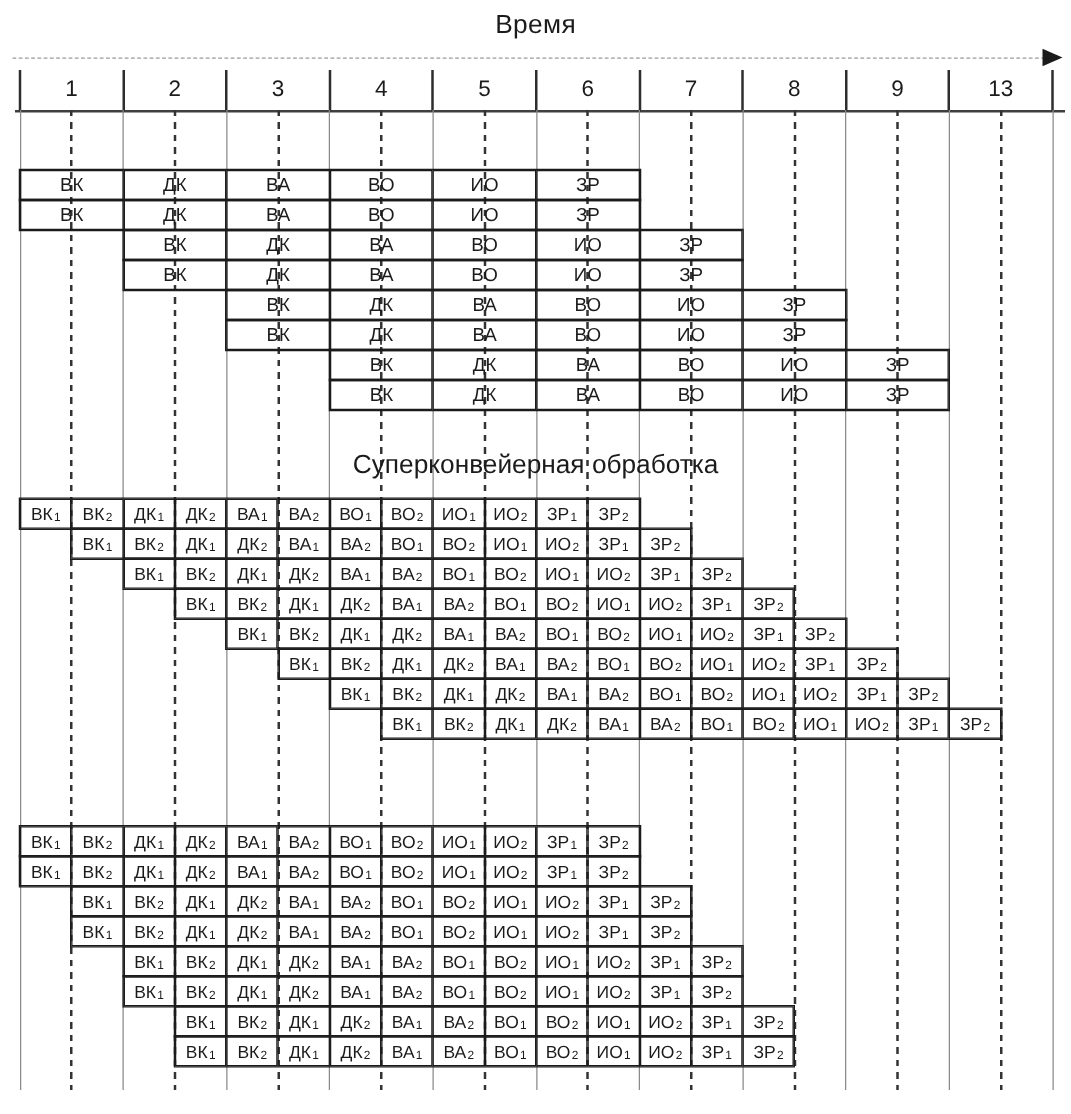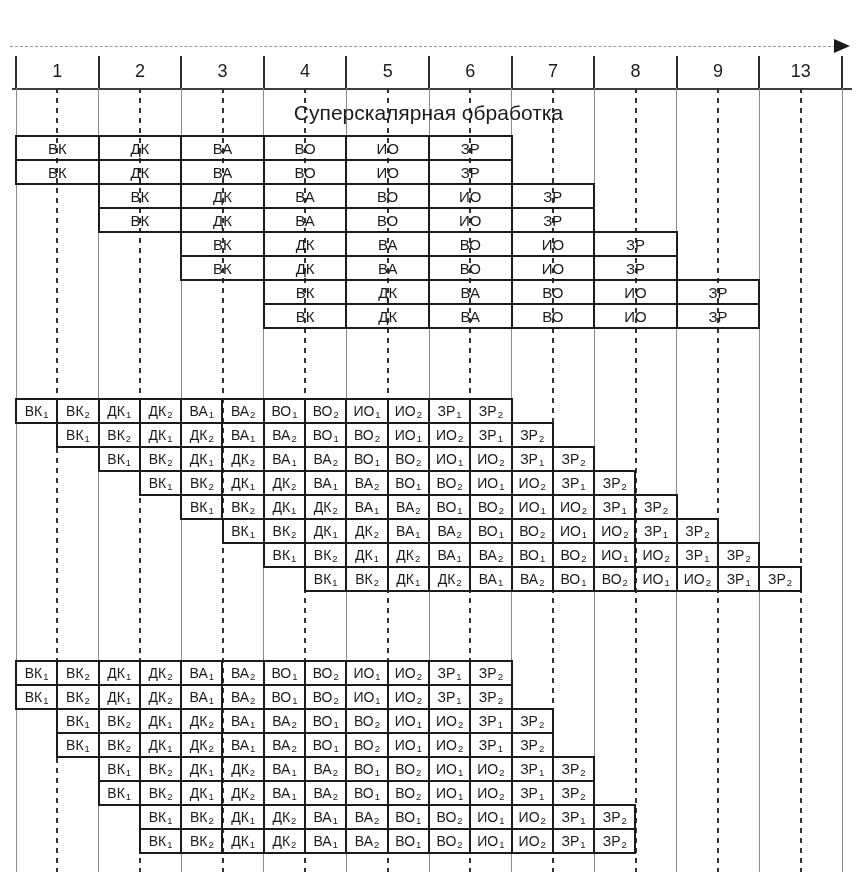--- a/index.html
+++ b/index.html
@@ -25,20 +25,21 @@
   .prow{position:absolute;display:flex;border:1px solid var(--ink,#1b1b1b);background:transparent;}
   .pcell{box-sizing:border-box;height:24px;border:1px solid var(--ink,#1b1b1b);
     display:flex;align-items:center;justify-content:center;font-size:14px;white-space:nowrap;}
   .prow-full .pcell{font-size:15px;}
   .sub{font-size:9.5px;line-height:1;align-self:flex-end;padding-bottom:3px;margin-left:1px;}
 </style>
 </head>
 <body>
 
 <div class="fig" id="fig">
+  <div class="axis-title">Время</div>
   <div class="axis-line"></div>
   <div class="axis-head"></div>
   <div class="hline"></div>
 <div class="tick" style="left: 15px;"></div>
     <div class="tick" style="left: 97.6px;"></div>
     <div class="tick" style="left: 180.2px;"></div>
     <div class="tick" style="left: 262.8px;"></div>
     <div class="tick" style="left: 345.4px;"></div>
     <div class="tick" style="left: 428px;"></div>
     <div class="tick" style="left: 510.6px;"></div>
@@ -70,21 +71,20 @@
     <div class="vdash" style="left: 56.3px;"></div>
     <div class="vdash" style="left: 138.9px;"></div>
     <div class="vdash" style="left: 221.5px;"></div>
     <div class="vdash" style="left: 304.1px;"></div>
     <div class="vdash" style="left: 386.7px;"></div>
     <div class="vdash" style="left: 469.3px;"></div>
     <div class="vdash" style="left: 551.9px;"></div>
     <div class="vdash" style="left: 634.5px;"></div>
     <div class="vdash" style="left: 717.1px;"></div>
     <div class="vdash" style="left: 799.7px;"></div>
-    <div class="sec-title" style="top: 101px;">Суперскалярная обработка</div>
     <div class="prow prow-full" style="left: 15px; top: 135px;">
       <div class="pcell" style="width: 82.6px;">
         <span>ВК</span>
       </div>
       <div class="pcell" style="width: 82.6px;">
         <span>ДК</span>
       </div>
       <div class="pcell" style="width: 82.6px;">
         <span>ВА</span>
       </div>
@@ -231,20 +231,21 @@
       <div class="pcell" style="width: 82.6px;">
         <span>ВО</span>
       </div>
       <div class="pcell" style="width: 82.6px;">
         <span>ИО</span>
       </div>
       <div class="pcell" style="width: 82.6px;">
         <span>ЗР</span>
       </div>
     </div>
+    <div class="sec-title" style="top: 360px;">Суперконвейерная обработка</div>
     <div class="prow" style="left: 15px; top: 398px;">
       <div class="pcell" style="width: 41.3px;">
         <span>ВК</span>
         <span class="sub">1</span>
       </div>
       <div class="pcell" style="width: 41.3px;">
         <span>ВК</span>
         <span class="sub">2</span>
       </div>
       <div class="pcell" style="width: 41.3px;">

